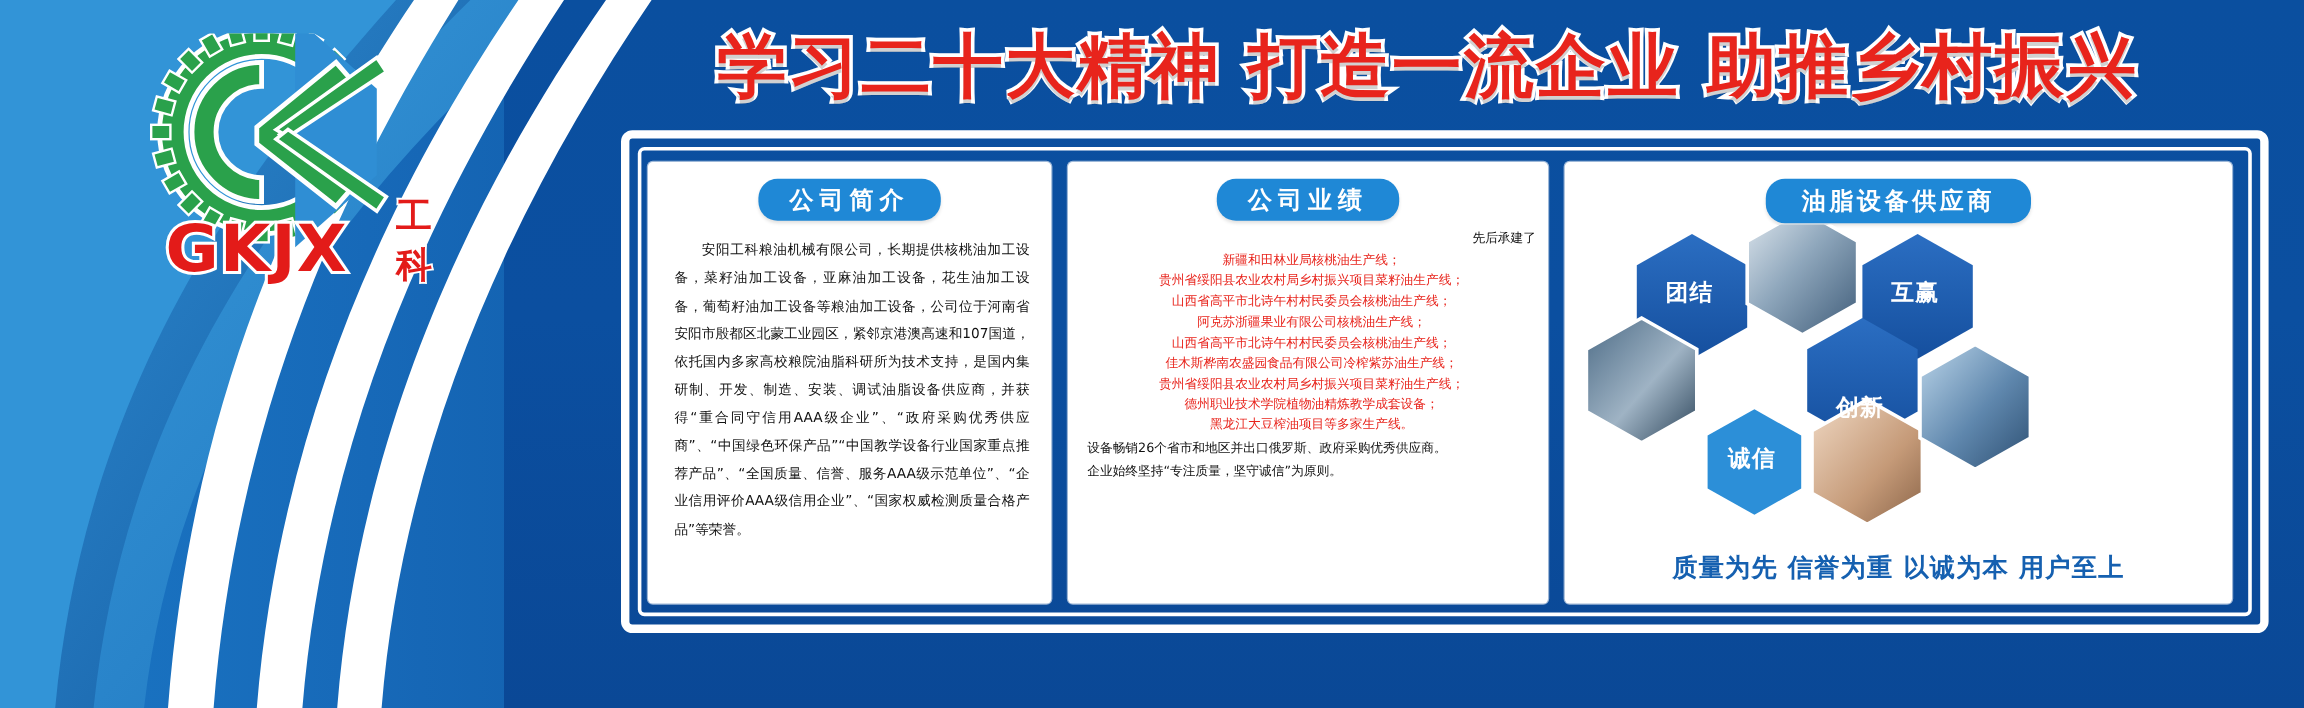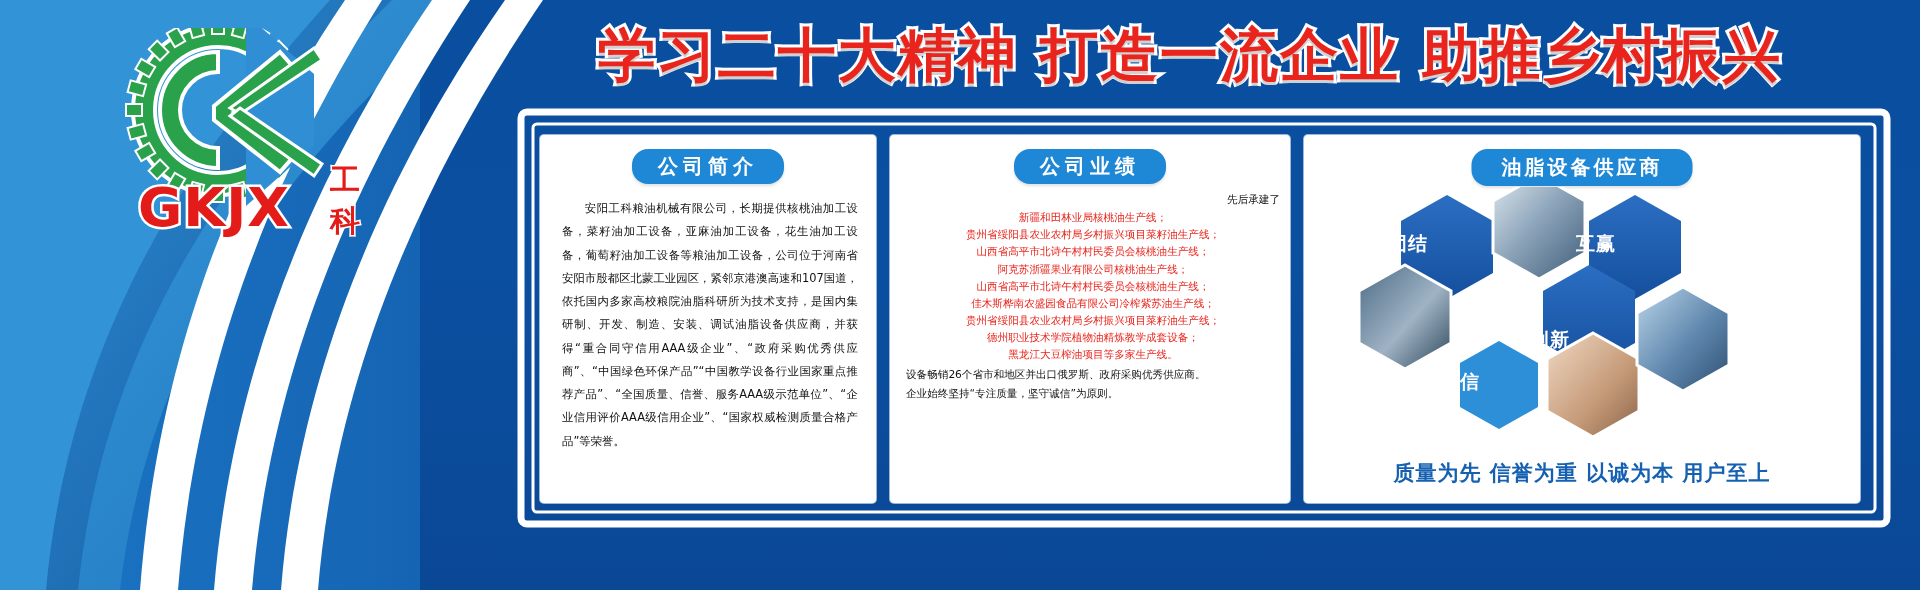--- a/index.html
+++ b/index.html
@@ -64,21 +64,21 @@
     text-indent:2em;
   }
 
   .perf{position:absolute;left:16px;right:10px;top:56px;font-size:10.6px;line-height:1.62;color:#111;}
   .perf .lead{color:#111;margin-bottom:1px;text-align:right;}
   .perf .red{color:#e8241c;text-align:center;}
   .perf .tail{color:#111;margin-top:2px;}
   .perf .row{white-space:nowrap;}
 
   
-  .hexzone{position:absolute;left:0;top:52px;width:556px;height:252px;padding-left:37px;}
+  .hexzone{position:absolute;left:0;top:52px;width:556px;height:252px;}
 
   .slogan{
     position:absolute;left:0;right:0;bottom:16px;text-align:center;
     color:#1560b0;font-size:21px;font-weight:bold;letter-spacing:1px;white-space:nowrap;
   }
 </style>
 </head>
 <body>
 
 <div id="stage">

